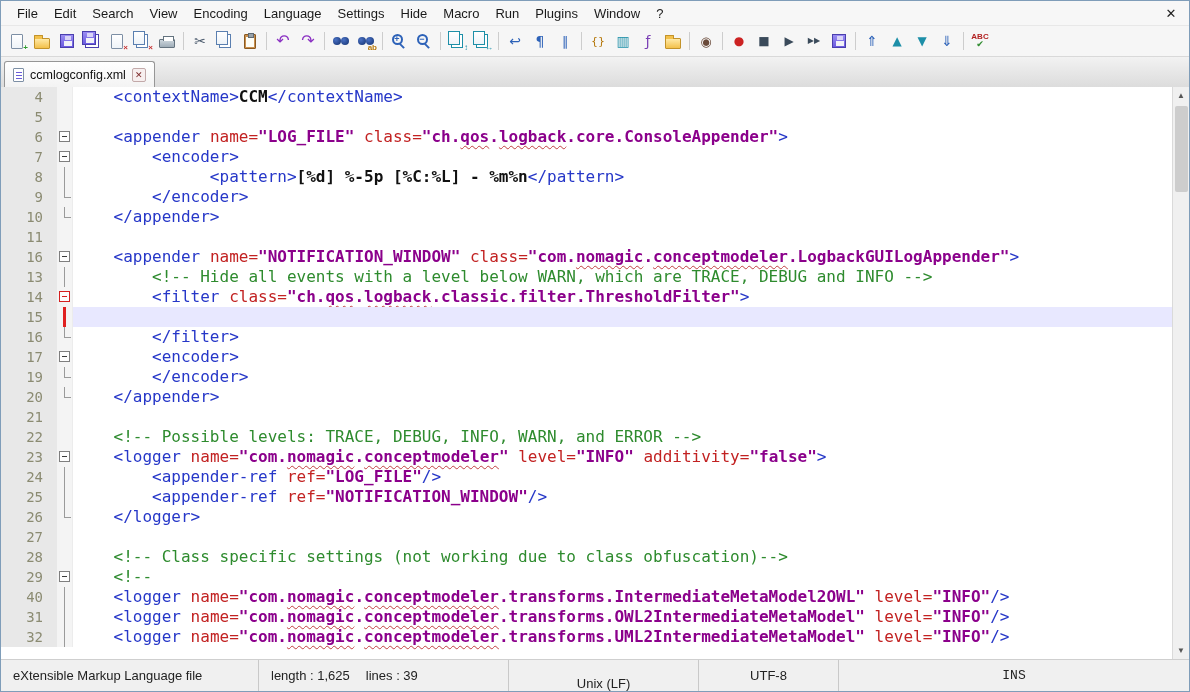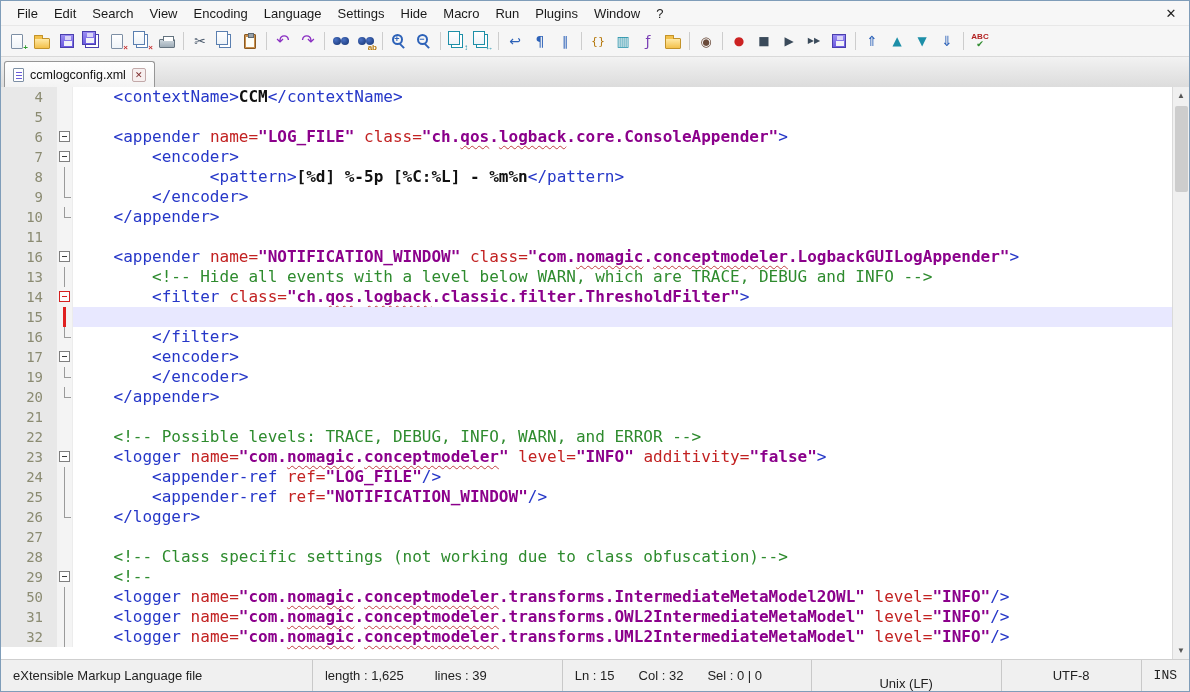--- a/index.html
+++ b/index.html
@@ -83,22 +83,22 @@
 
   
   .vscroll{width:17px;flex:0 0 17px;background:#f0f0f0;border-left:1px solid #dadada;display:flex;flex-direction:column;}
   .varrow{height:17px;flex:0 0 17px;display:flex;align-items:center;justify-content:center;font-size:8px;color:#555;}
   .vtrack{flex:1;position:relative;}
   .vthumb{position:absolute;top:2px;left:2px;width:13px;height:86px;background:#cdcdcd;border-radius:2px;}
 
   
   .statusbar{height:32px;flex:0 0 32px;background:#f0f0f0;border-top:1px solid #cfcfcf;display:flex;font-size:13px;color:#222;}
   .sb{display:flex;align-items:center;padding:0 12px;border-right:1px solid #c9c9c9;}
-  .sb1{width:312px;}
-  .sb2{width:250px;gap:31px;}
+  .sb1{width:258px;}
+  .sb2{width:250px;gap:16px;}
   .sb3{width:249px;gap:24px;}
   .sb4{width:190px;justify-content:center;align-items:flex-end;}
   .sb5{width:140px;justify-content:center;}
   .sb6{flex:1;justify-content:center;border-right:none;font-family:Liberation Mono, monospace;}
 </style>
 </head>
 <body>
 
 <div class="window">
 
@@ -476,21 +476,21 @@
         <div class="row">
           <div class="num">29</div>
           <div class="fold">
             <span class="fbox"></span>
           </div>
           <div class="codewrap">
             <span class="code"><span class="s-pl">    </span><span class="s-com">&lt;!--</span></span>
           </div>
         </div>
         <div class="row">
-          <div class="num">50</div>
+          <div class="num">40</div>
           <div class="fold">
             <span class="fline"></span>
           </div>
           <div class="codewrap">
             <span class="code"><span class="s-pl">    </span><span class="s-tag">&lt;logger</span><span class="s-pl"> </span><span class="s-attr">name=</span><span class="s-val">"com.</span><span class="s-valu">nomagic</span><span class="s-val">.</span><span class="s-valu">conceptmodeler</span><span class="s-val">.transforms.IntermediateMetaModel2OWL"</span><span class="s-pl"> </span><span class="s-attr">level=</span><span class="s-val">"INFO"</span><span class="s-tag">/&gt;</span></span>
           </div>
         </div>
         <div class="row">
           <div class="num">31</div>
           <div class="fold">
@@ -524,25 +524,20 @@
   </div>
 
   <div class="statusbar">
     <div class="sb sb1">
       <span>eXtensible Markup Language file</span>
     </div>
     <div class="sb sb2">
       <span>length : 1,625</span>
       <span>lines : 39</span>
     </div>
-    <div class="sb sb3">
-      <span>Ln : 15</span>
-      <span>Col : 32</span>
-      <span>Sel : 0 | 0</span>
-    </div>
     <div class="sb sb4">
       <span>Unix (LF)</span>
     </div>
     <div class="sb sb5">
       <span>UTF-8</span>
     </div>
     <div class="sb sb6">
       <span>INS</span>
     </div>
   </div>

